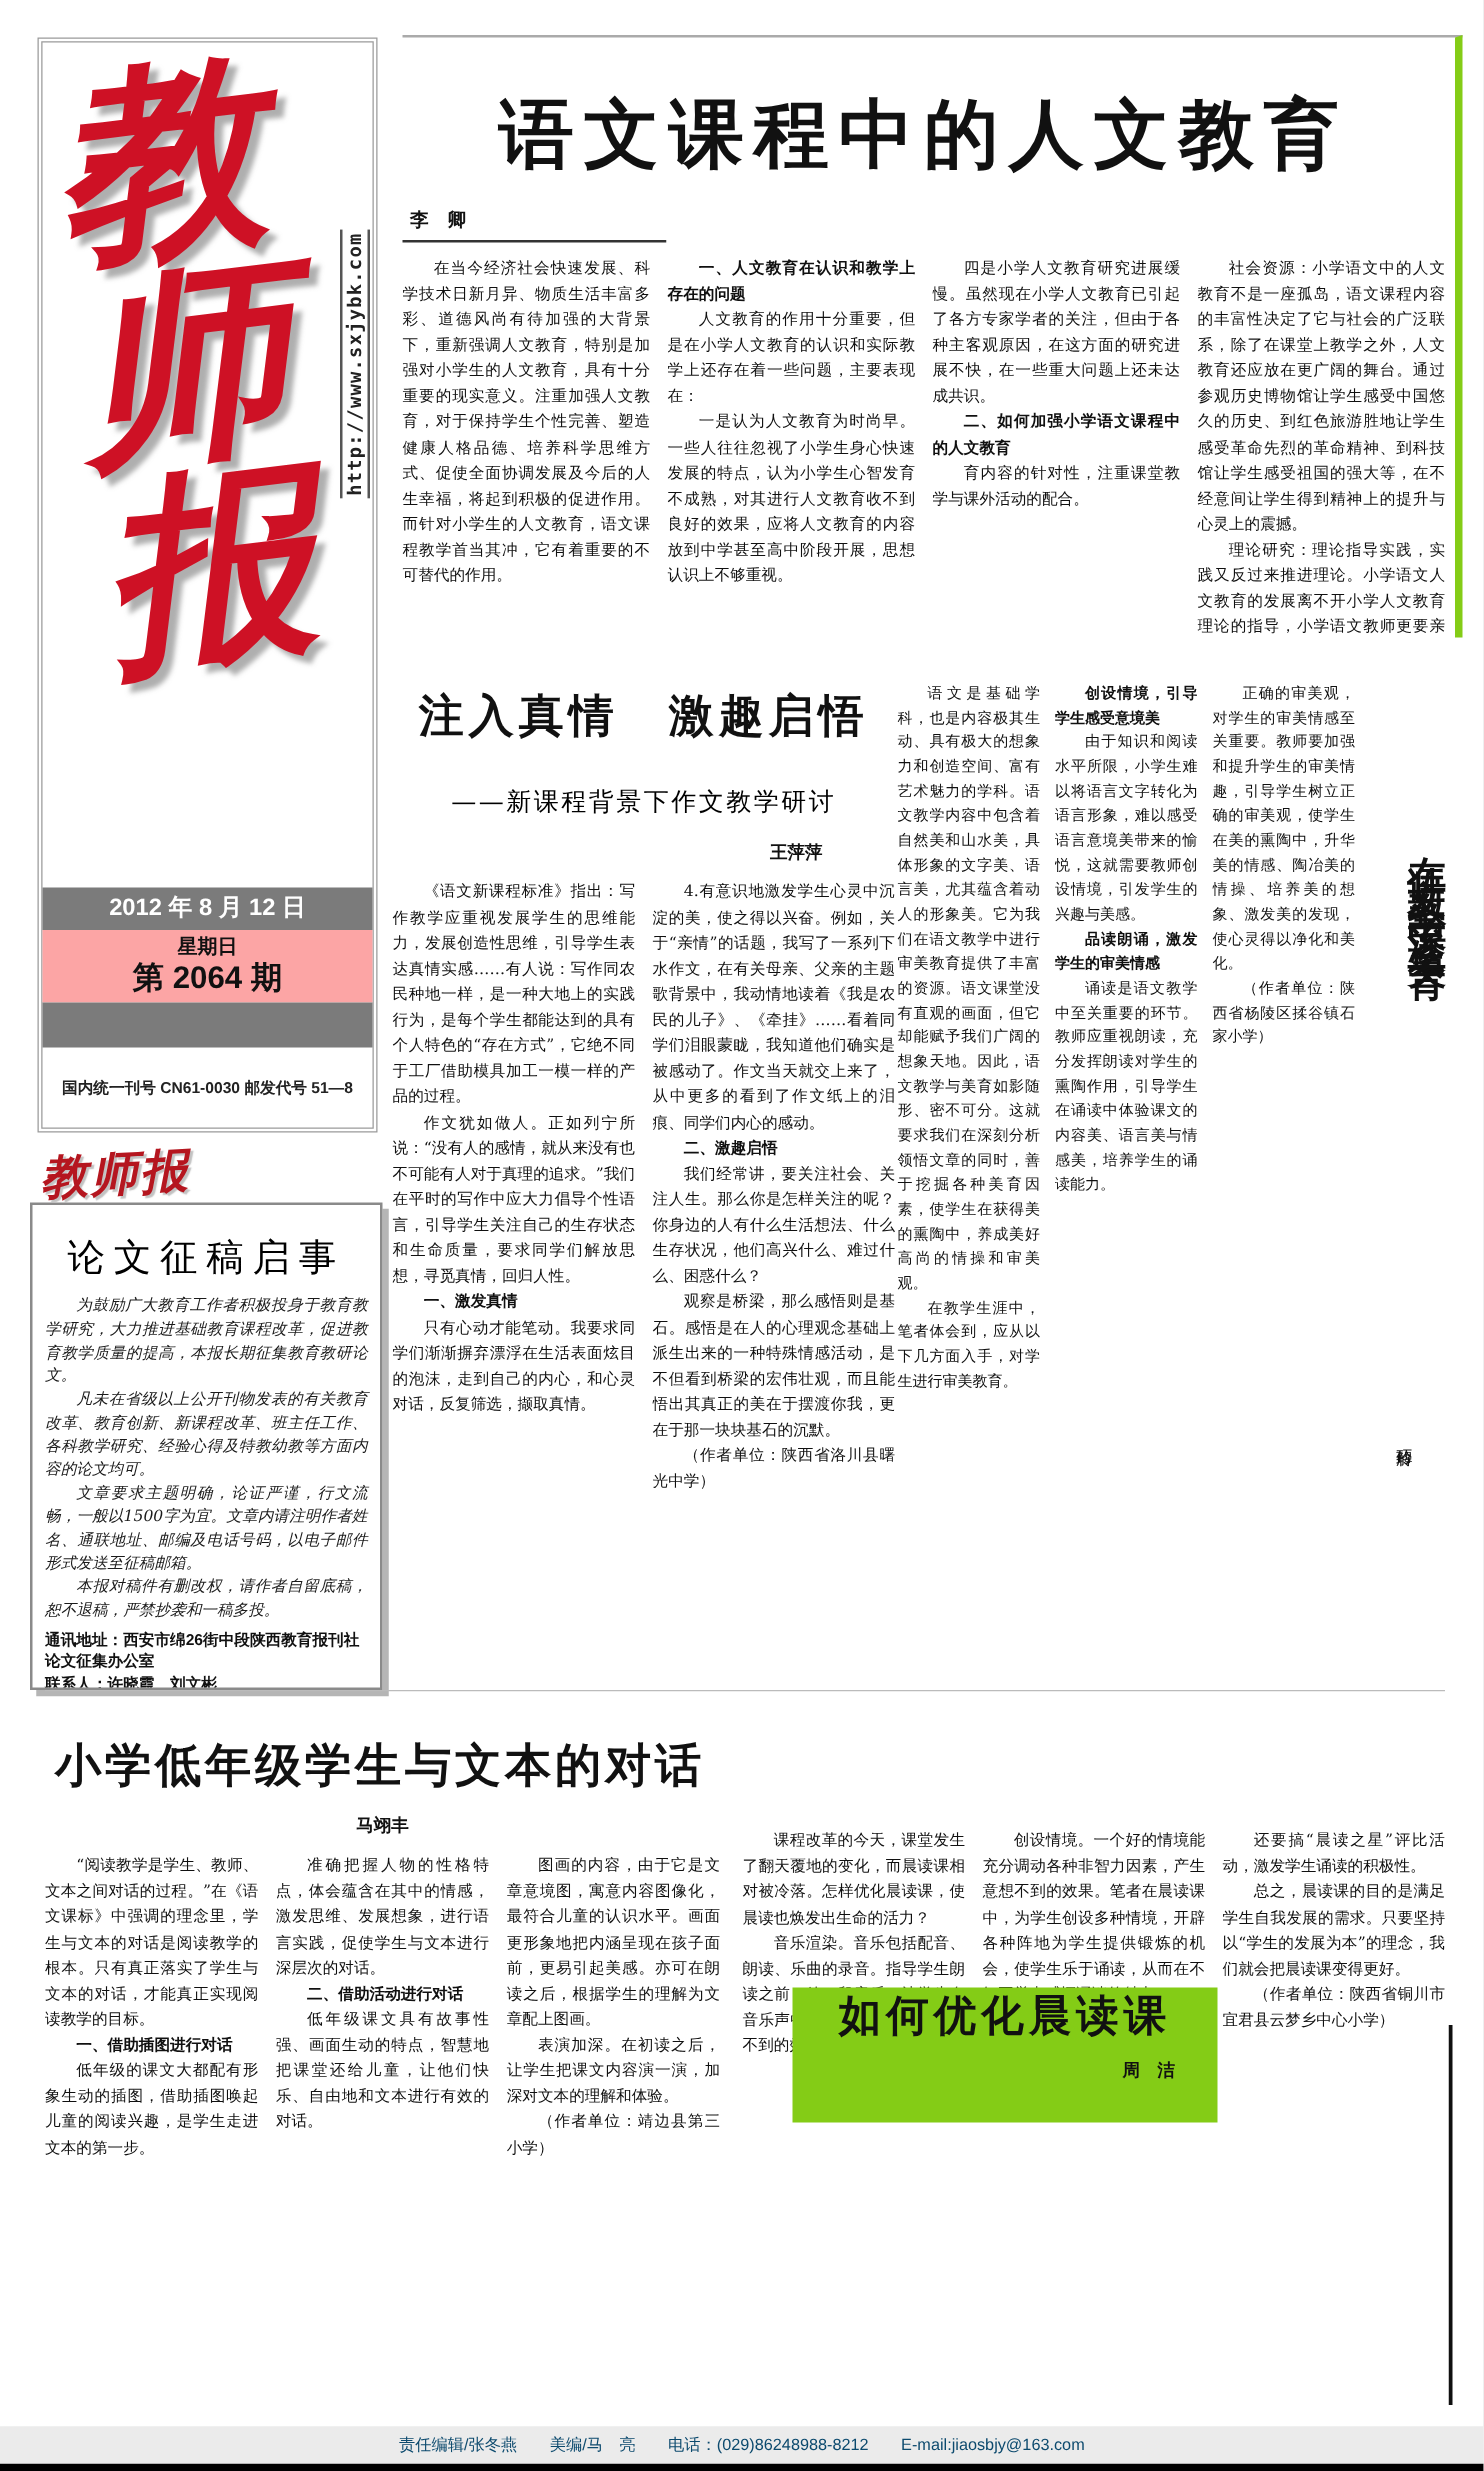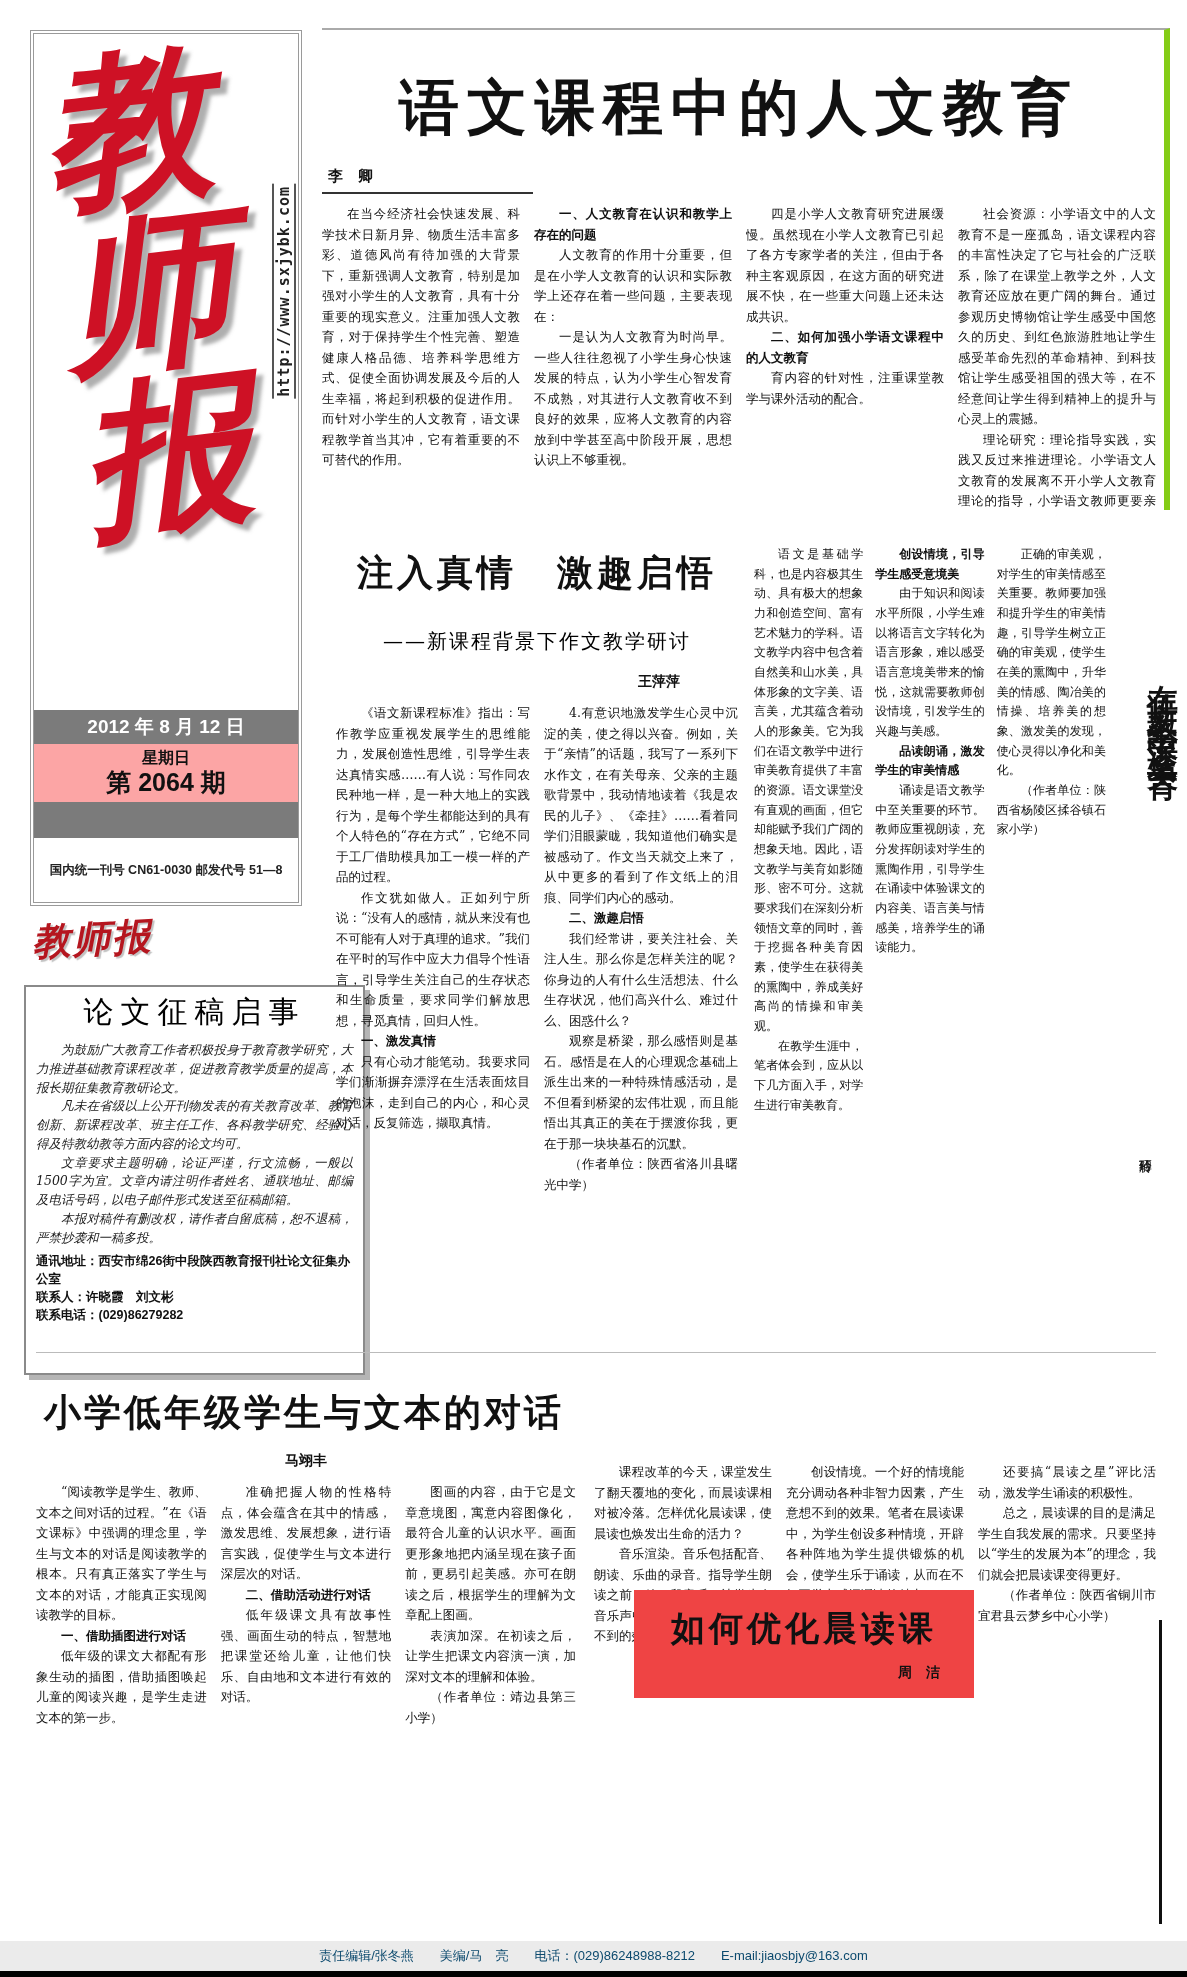--- a/index.html
+++ b/index.html
@@ -24,23 +24,23 @@
   .band-light .wd{font-size:16px;font-weight:bold;line-height:20px;}
   .band-light .iss{font-size:25px;font-weight:bold;line-height:28px;}
   .band-dark2{height:36px;}
   .issn-area{height:64px;display:flex;align-items:center;justify-content:center;
              font-size:12.5px;font-weight:bold;color:#222;}
 
   .logo-small{position:absolute;left:32px;top:914px;font-family:"DejaVu Serif",serif;
               font-style:italic;font-weight:bold;font-size:38px;color:#b5161f;
               transform:rotate(-3deg);letter-spacing:2px;text-shadow:2px 2px 1px rgba(120,120,120,.45);}
 
-  .notice-box{position:absolute;left:24px;top:962px;width:341px;height:390px;box-sizing:border-box;
+  .notice-box{position:absolute;left:24px;top:962px;width:282px;height:390px;box-sizing:border-box;
               border:2px solid #8a8a8a;box-shadow:5px 5px 0 #b5b5b5;background:#fff;
-              padding:3px 10px 6px 10px;overflow:hidden;margin-top:23px;}
+              padding:20px 10px 6px 10px;overflow:hidden;}
   .notice-title{text-align:center;font-family:"DejaVu Serif",serif;font-size:30px;
                 letter-spacing:7px;margin:2px 0 8px 0;color:#000;}
   .notice-body p{margin:0;text-indent:2em;font-family:"DejaVu Serif",serif;font-style:italic;
                  font-size:12.5px;line-height:1.5;text-align:justify;color:#1a1a1a;}
   .notice-contact{margin-top:6px;}
   .notice-contact p{margin:0;font-size:12.5px;font-weight:bold;line-height:1.42;
                     font-family:"Liberation Sans",sans-serif;text-indent:0;}
 
   
   .cols{display:flex;gap:14px;}
@@ -52,21 +52,21 @@
   
   .a1{position:absolute;left:322px;top:28px;width:848px;border-top:2px solid #aaa;
       border-right:6px solid #84cc16;box-sizing:border-box;padding:30px 8px 0 0;}
   .a1-headline{text-align:center;font-size:60px;font-weight:900;letter-spacing:8px;
                font-family:"Liberation Sans",sans-serif;margin:8px 0 18px 0;}
   .a1-byline{font-size:15px;font-weight:bold;width:205px;border-bottom:2px solid #333;
              padding:0 0 6px 6px;margin-bottom:10px;}
   .a1 .cols{height:306px;}
 
   
-  .band-mid{position:absolute;left:336px;top:545px;width:848px;height:795px;display:flex;gap:16px;}
+  .band-mid{position:absolute;left:314px;top:545px;width:848px;height:795px;display:flex;gap:2px;}
   .a2{width:402px;}
   .a2-headline{text-align:center;font-size:36px;font-weight:900;letter-spacing:4px;
                font-family:"Liberation Sans",sans-serif;margin-top:4px;}
   .a2-subtitle{text-align:center;font-family:"DejaVu Serif",serif;font-size:20px;
                letter-spacing:2px;margin-top:30px;color:#000;}
   .a2-author{text-align:right;padding-right:58px;font-weight:bold;font-size:14px;margin-top:18px;}
   .a2 .cols{margin-top:12px;height:585px;}
 
   .a3{flex:1;display:flex;gap:12px;}
   .a3 .col{font-size:12px;}
@@ -79,22 +79,22 @@
   .rule-bottom{position:absolute;left:36px;top:1352px;width:1120px;border-top:1px solid #bbb;}
   .band-bottom{position:absolute;left:36px;top:1372px;width:1120px;height:556px;display:flex;}
   .a4{width:540px;margin-top:16px;}
   .a4-headline{font-size:37px;font-weight:900;letter-spacing:3px;
                font-family:"Liberation Sans",sans-serif;padding-left:8px;}
   .a4-author{text-align:center;font-weight:bold;font-size:14px;margin:14px 0 12px 0;}
   .a4 .cols{height:452px;}
   .a5{flex:1;margin-left:18px;position:relative;padding-top:90px;box-sizing:border-box;}
   .a5 .cols{height:460px;}
   .a5::after{content:"";position:absolute;right:-6px;top:248px;bottom:4px;width:3px;background:#101010;}
-  .a5-box{position:absolute;left:40px;top:218px;width:340px;height:108px;background:#ef4444;z-index:3;
-          display:flex;flex-direction:column;justify-content:center;}
+  .a5-box{position:absolute;left:40px;top:218px;width:340px;height:108px;background:#84cc16;z-index:3;
+          display:flex;flex-direction:column;}
   .a5-headline{text-align:center;font-size:34px;font-weight:900;letter-spacing:4px;
                font-family:"Liberation Sans",sans-serif;}
   .a5-author{text-align:right;padding-right:34px;font-weight:bold;font-size:14px;margin-top:12px;}
 
   
   .footer-band{position:absolute;left:0;top:1941px;width:1187px;height:30px;background:#ebebeb;
                display:flex;align-items:center;justify-content:center;font-size:13px;color:#0c4a6e;}
   .footer-bar{position:absolute;left:0;top:1971px;width:1187px;height:6px;background:#000;}
 </style>
 </head>

